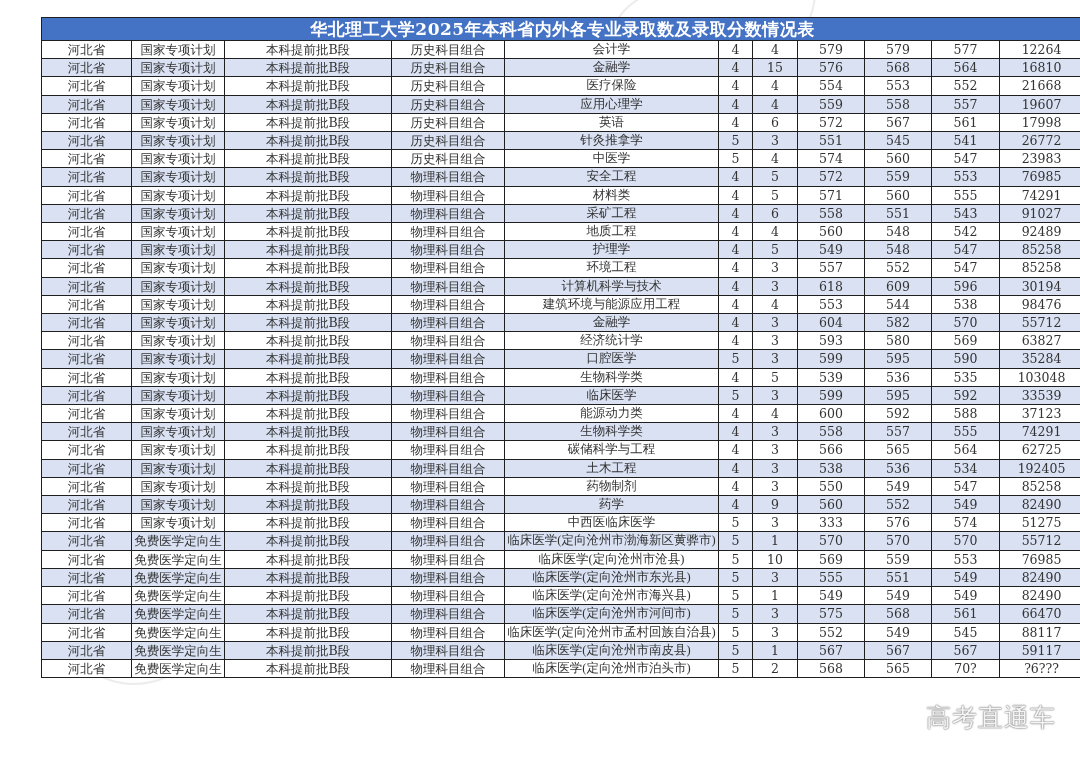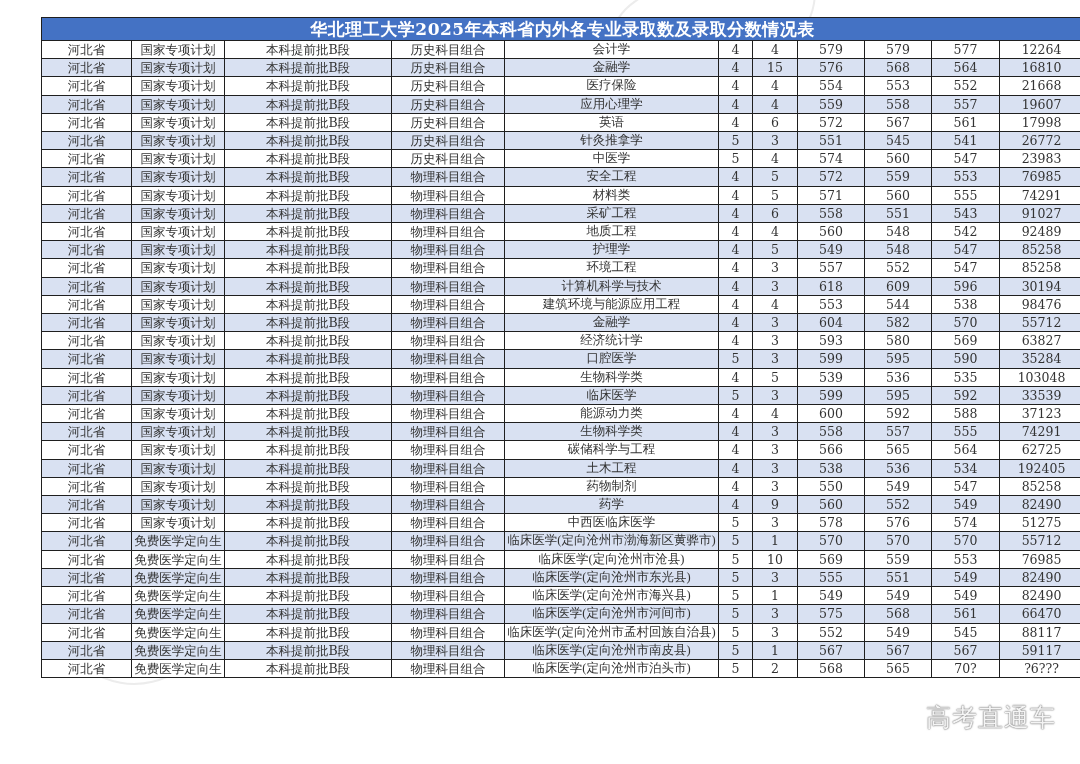--- a/index.html
+++ b/index.html
@@ -386,21 +386,21 @@
           <td>82490</td>
         </tr>
         <tr class="odd">
           <td>河北省</td>
           <td>国家专项计划</td>
           <td>本科提前批B段</td>
           <td>物理科目组合</td>
           <td class="major">中西医临床医学</td>
           <td>5</td>
           <td>3</td>
-          <td>578</td>
+          <td>333</td>
           <td>576</td>
           <td>574</td>
           <td>51275</td>
         </tr>
         <tr class="even">
           <td>河北省</td>
           <td>免费医学定向生</td>
           <td>本科提前批B段</td>
           <td>物理科目组合</td>
           <td class="major">临床医学(定向沧州市渤海新区黄骅市)</td>

